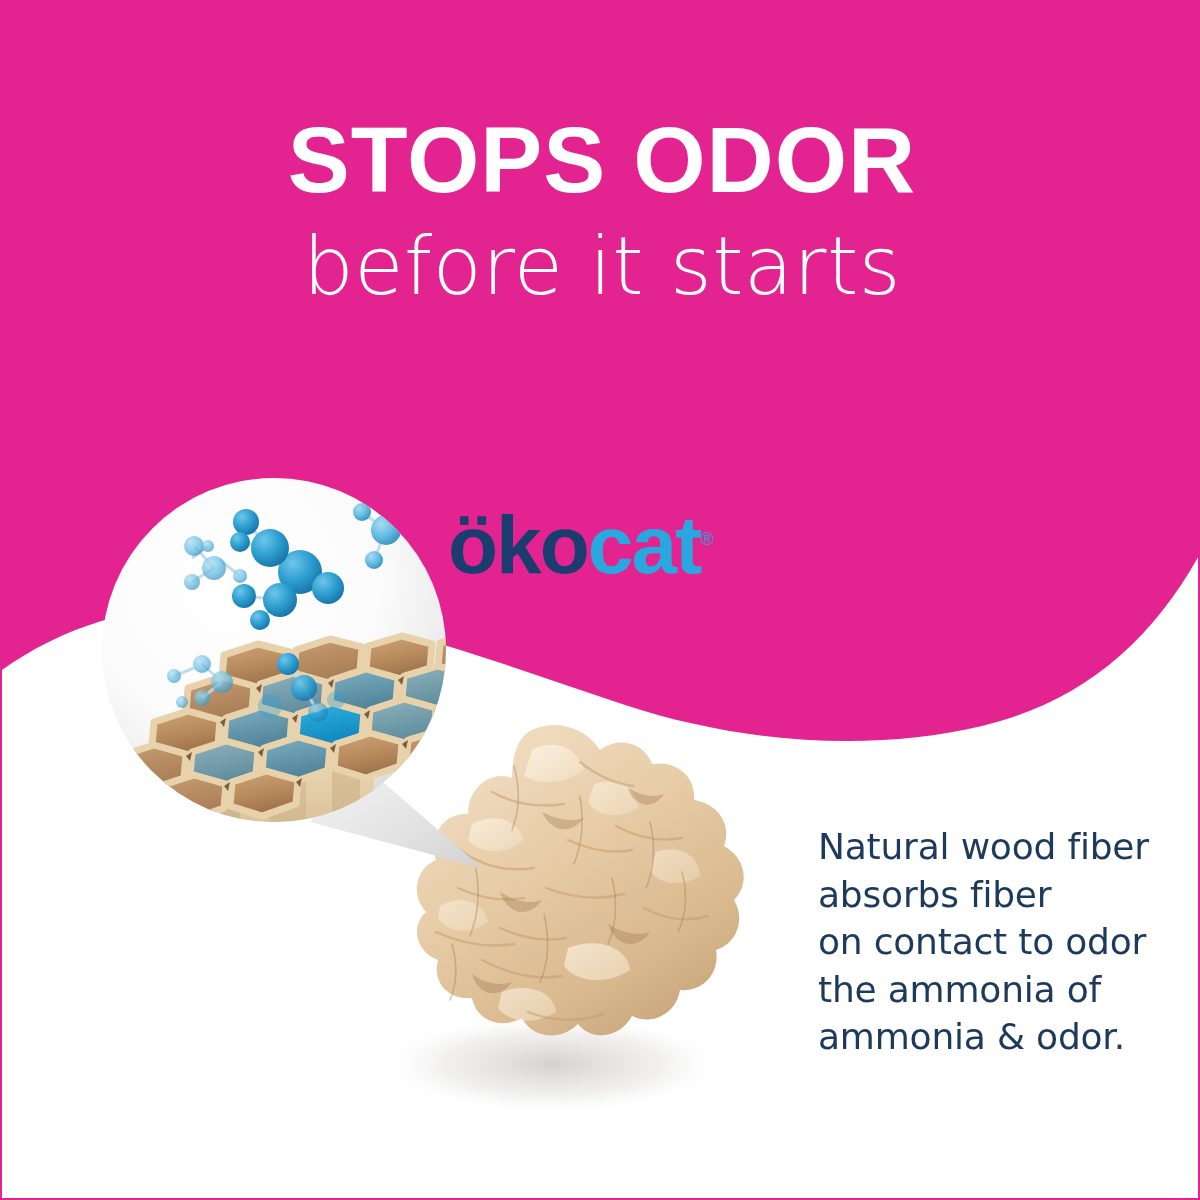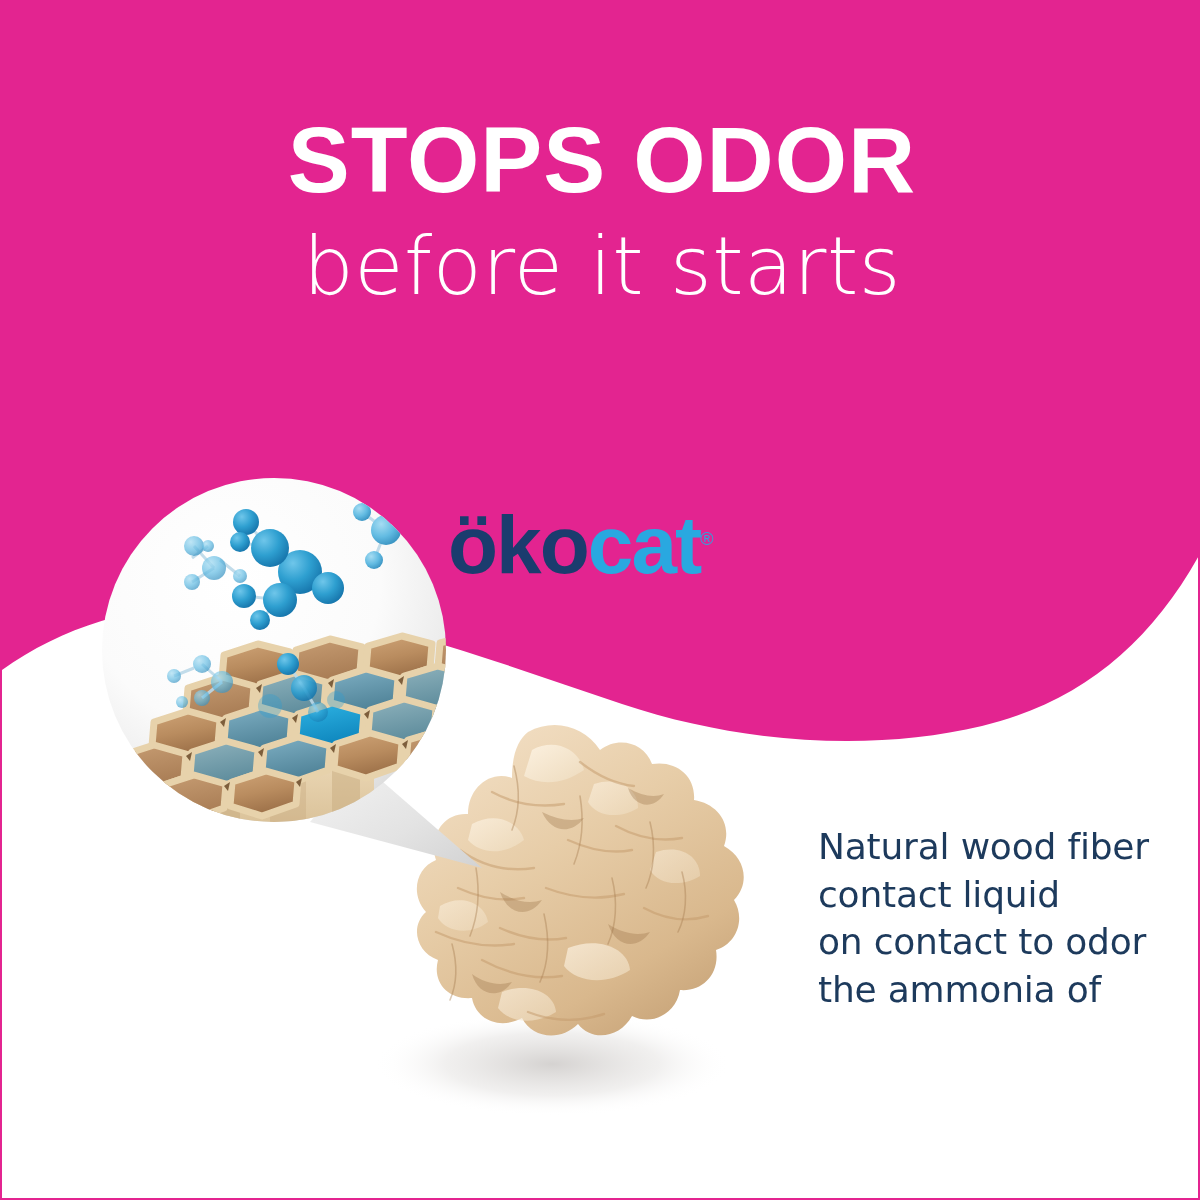--- a/index.html
+++ b/index.html
@@ -388,18 +388,19 @@
       <path d="M210,120 C226,128 240,130 252,126 C240,142 220,142 210,120 Z"></path>
       <path d="M168,200 C184,210 198,212 210,208 C198,226 176,224 168,200 Z"></path>
       <path d="M276,232 C292,242 306,244 318,240 C306,258 284,256 276,232 Z"></path>
       <path d="M140,282 C154,292 168,294 180,290 C168,308 146,304 140,282 Z"></path>
       <path d="M296,96  C310,104 322,106 332,102 C322,118 302,116 296,96 Z"></path>
     </g>
   </svg>
 
   <div class="body-copy">
     <span class="line">Natural wood fiber</span>
-    <span class="line">contact liquid</span>
+    <span class="line">absorbs fiber</span>
     <span class="line">on contact to odor</span>
     <span class="line">the ammonia of</span>
+    <span class="line">ammonia &amp; odor.</span>
   </div>
 
 </div>
 
 </body></html>

